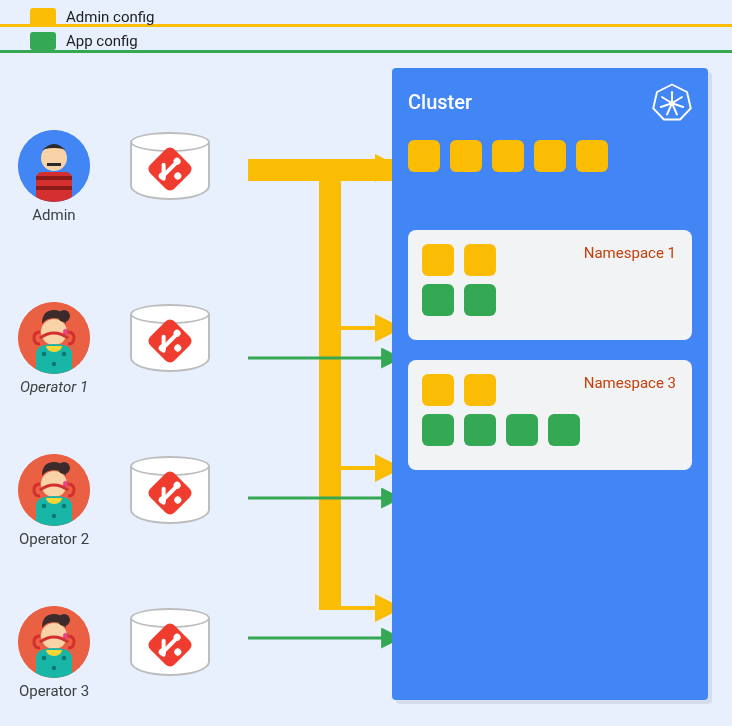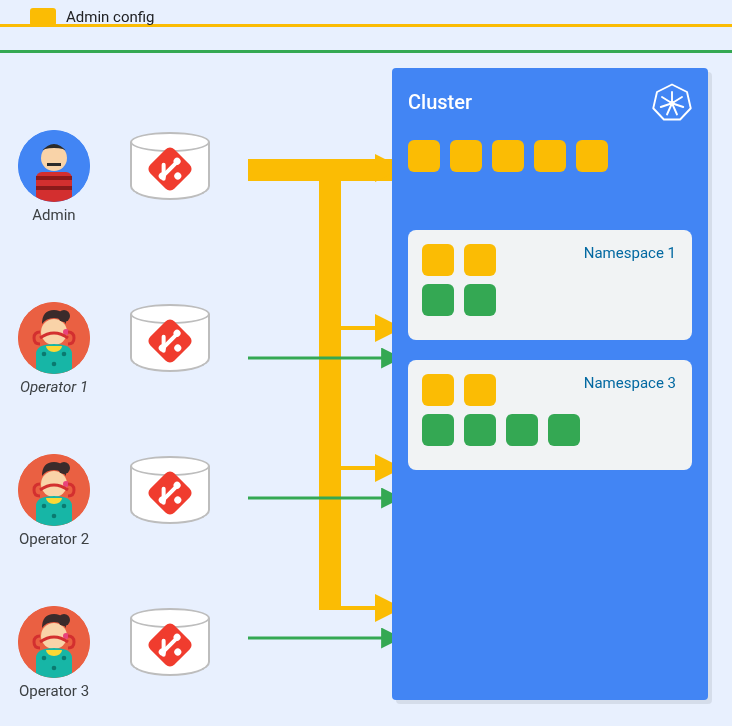--- a/index.html
+++ b/index.html
@@ -108,38 +108,42 @@
   .cluster-top-boxes { margin-top:18px; display:flex; flex-wrap:wrap; gap:10px; width:200px; }
   .box { width:32px; height:32px; border-radius:6px; }
   .box.y { background:#fbbc04; }
   .box.g { background:#34a853; }
 
   .namespaces { margin-top:58px; display:flex; flex-direction:column; gap:20px; }
   .ns {
     background:#f1f3f4; border-radius:8px; padding:14px 14px 16px 14px;
     color:#3c4043; position:relative; min-height:108px;
   }
-  .ns-title { position:absolute; right:16px; top:14px; font-size:15px; color:#0369a1; }
+  .ns-title { position:absolute; right:16px; top:14px; font-size:15px; color:#c2410c; }
   .ns-row { display:flex; gap:10px; margin-bottom:8px; flex-wrap:wrap; }
 
   
   svg.wires { position:absolute; left:0; top:0; width:732px; height:726px; pointer-events:none; z-index:1;}
   .actors, .cluster, .legend { z-index:2;justify-content:center; }
 
 </style>
 </head>
 <body>
 
 <div class="legend-underline" style="top:24px;background:#fbbc04;"></div>
 <div class="legend-underline" style="top:50px;background:#34a853;"></div>
 
 <div class="legend">
   <div class="legend-row">
     <div class="legend-swatch swatch-yellow"></div>
     <span>Admin config</span>
+  </div>
+  <div class="legend-row">
+    <div class="legend-swatch swatch-green"></div>
+    <span>App config</span>
   </div>
 </div>
 
 <svg class="wires">
   <defs>
     <marker id="arr-y" viewBox="0 0 10 10" refX="9" refY="5" markerWidth="7" markerHeight="7" orient="auto">
       <path d="M0,0 L10,5 L0,10 z" fill="#fbbc04"></path>
     </marker>
     <marker id="arr-g" viewBox="0 0 10 10" refX="9" refY="5" markerWidth="7" markerHeight="7" orient="auto">
       <path d="M0,0 L10,5 L0,10 z" fill="#34a853"></path>

